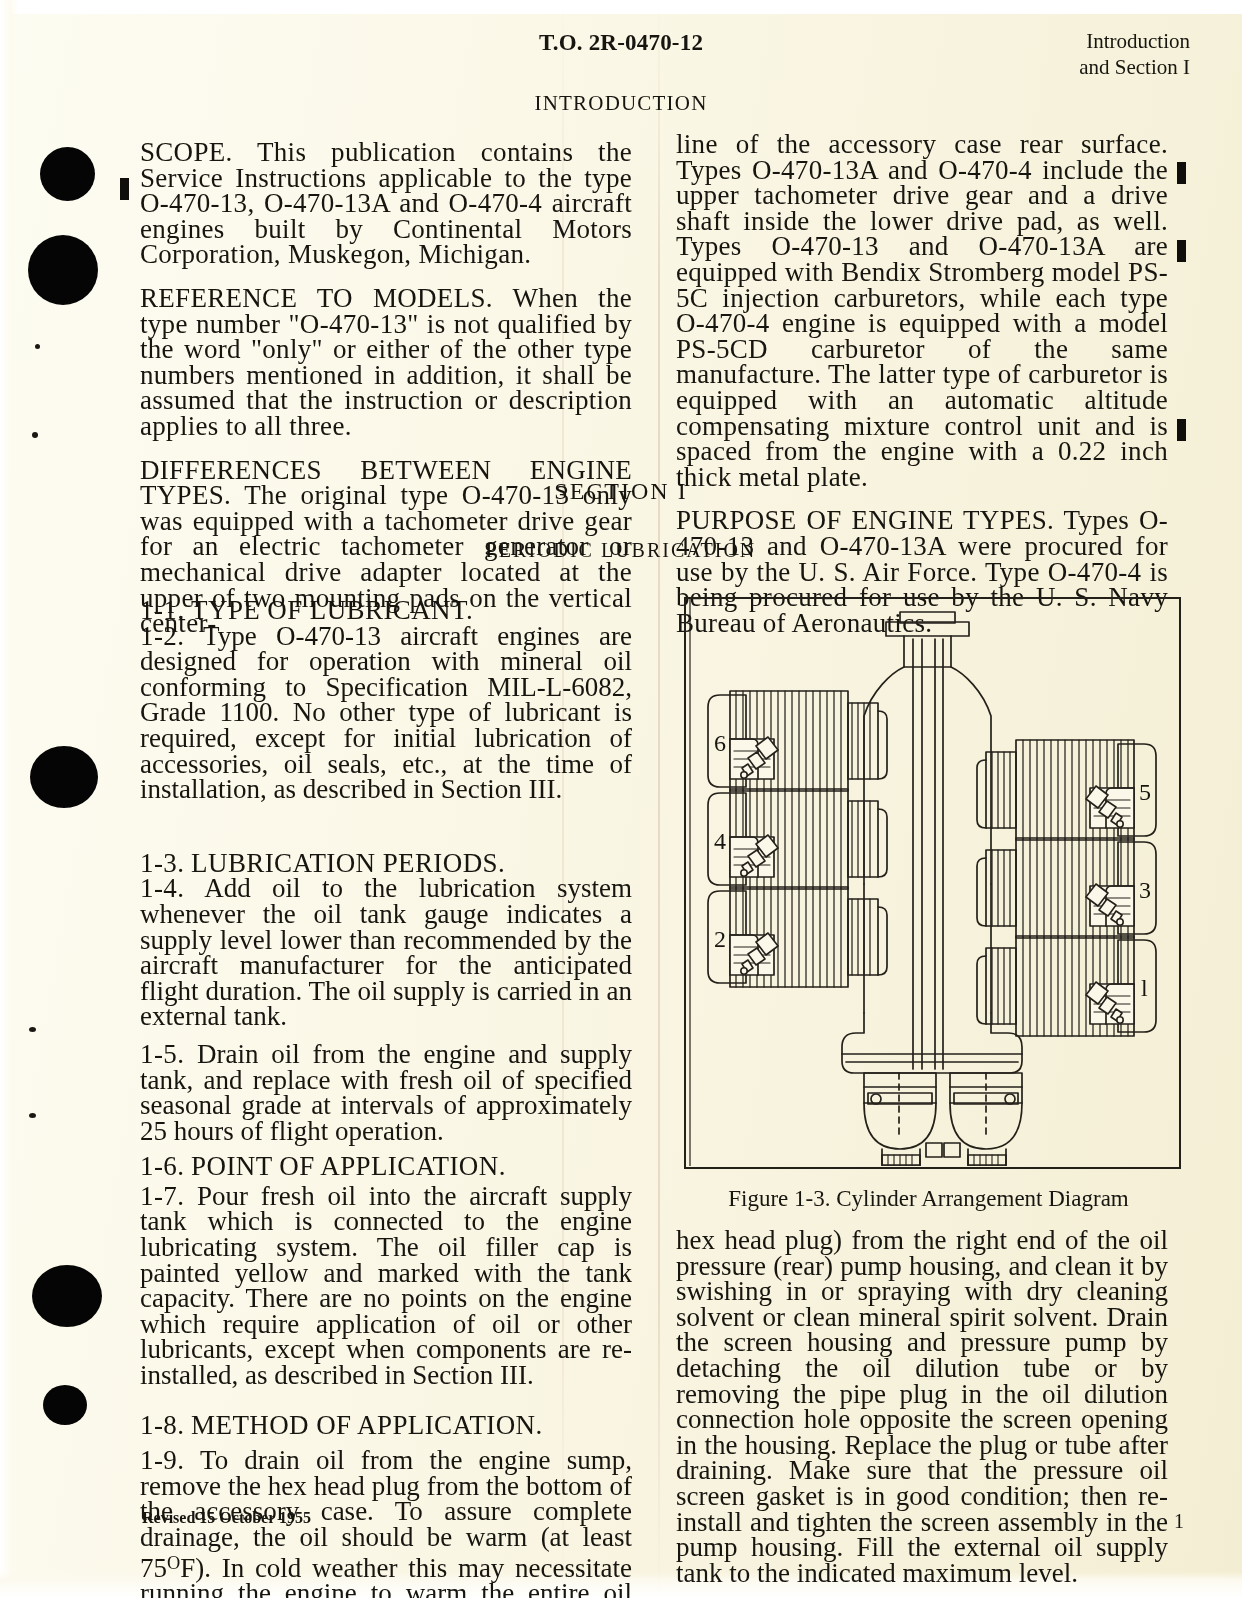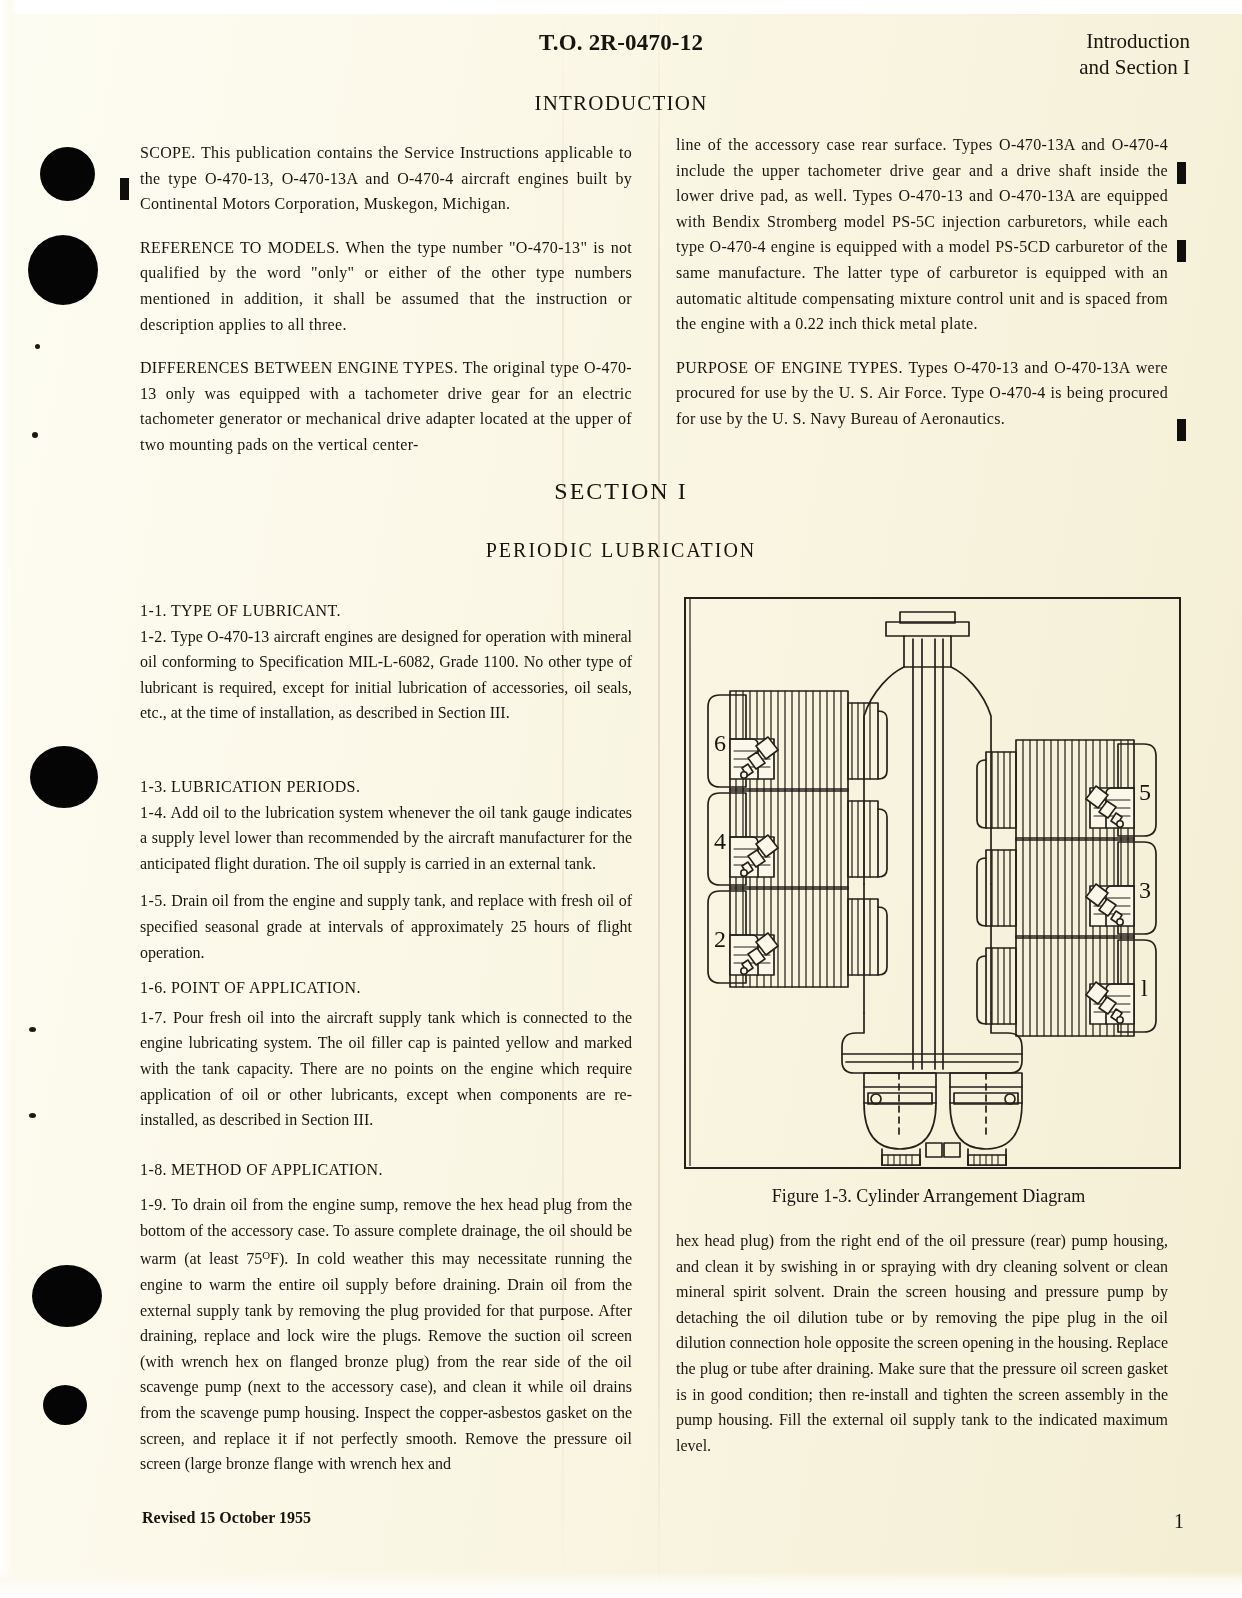--- a/index.html
+++ b/index.html
@@ -82,21 +82,21 @@
     width: 1242px;
     text-align: center;
     font-size: 21px;
     letter-spacing: 1.2px;
   }
 
   
   .col {
     position: absolute;
     width: 492px;
-    font-size: 16px;
+    font-size: 27px;
     line-height: 25.6px;
     text-align: justify;
     text-justify: inter-word;
   }
   .col-left  { left: 140px; }
   .col-right { left: 676px; }
 
   .col p { margin: 0 0 18px 0; }
   .col p:last-child { margin-bottom: 0; }
   .lead { font-weight: normal; letter-spacing: .3px; }
@@ -126,21 +126,21 @@
     border: 2.5px solid #23201a;
     background: transparent;
     box-sizing: border-box;
   }
   .figure-caption {
     position: absolute;
     left: 676px;
     top: 1186px;
     width: 505px;
     text-align: center;
-    font-size: 18px;
+    font-size: 23px;
   }
 
   
   .changebar {
     position: absolute;
     width: 9px;
     height: 22px;
     background: #100e0a;
   }
 

